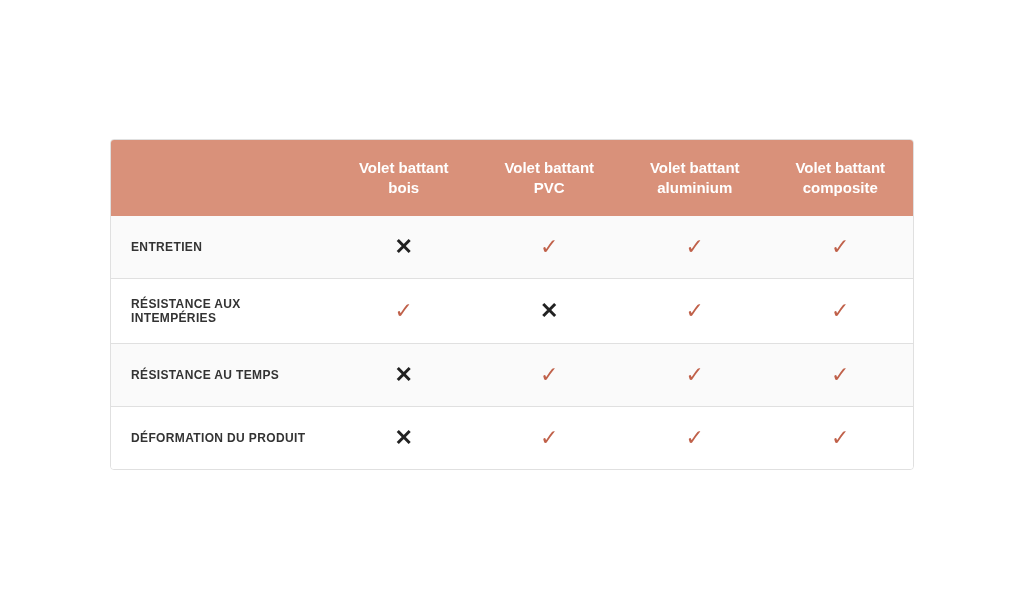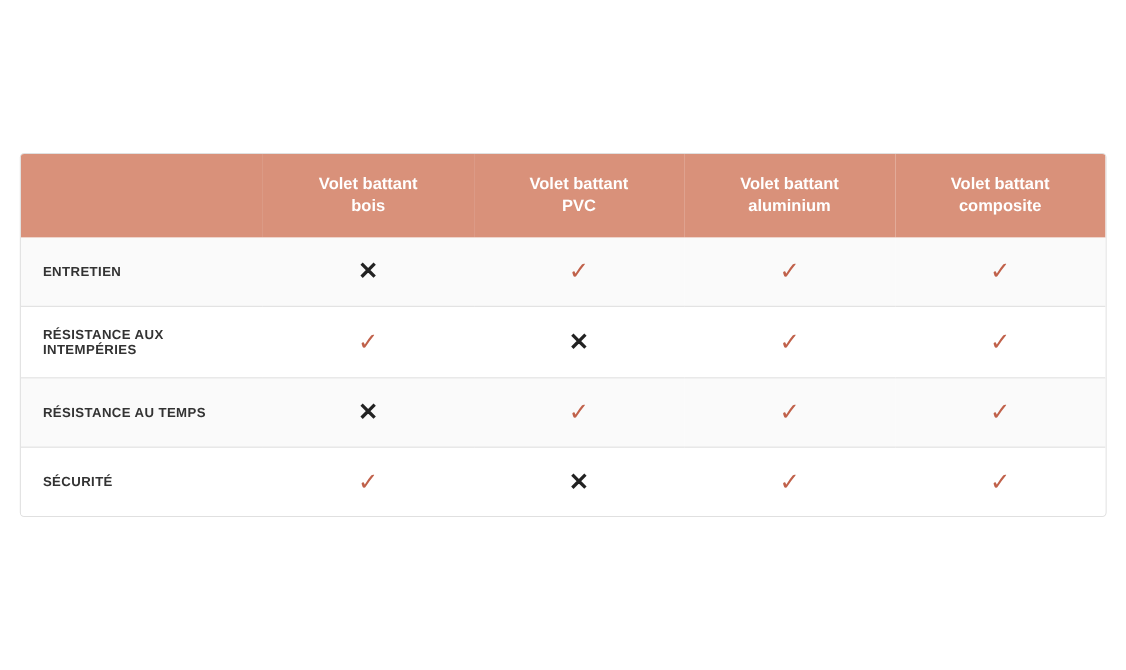--- a/index.html
+++ b/index.html
@@ -6,21 +6,21 @@
     body {
       font-family: 'Helvetica Neue', Arial, sans-serif;
       background: #fff;
       display: flex;
       justify-content: center;
       align-items: center;
       min-height: 100vh;
       padding: 10px;
     }
     .table-wrapper {
-      width: 988px;
+      width: 804px;
       border: 1px solid #e0e0e0;
       border-radius: 4px;
       overflow: hidden;
     }
     table {
       width: 100%;
       border-collapse: collapse;
     }
     thead tr {
       background-color: #d9917a;
@@ -106,21 +106,21 @@
           <td><span class="check">✓</span></td>
         </tr>
         <tr>
           <td>RÉSISTANCE AU TEMPS</td>
           <td><span class="cross">✕</span></td>
           <td><span class="check">✓</span></td>
           <td><span class="check">✓</span></td>
           <td><span class="check">✓</span></td>
         </tr>
         <tr>
-          <td>SÉCURITÉ</td>
+          <td>DÉFORMATION DU PRODUIT</td>
+          <td><span class="cross">✕</span></td>
           <td><span class="check">✓</span></td>
-          <td><span class="cross">✕</span></td>
           <td><span class="check">✓</span></td>
           <td><span class="check">✓</span></td>
         </tr>
       </tbody>
   </table>
 </div>
 
 </body></html>

